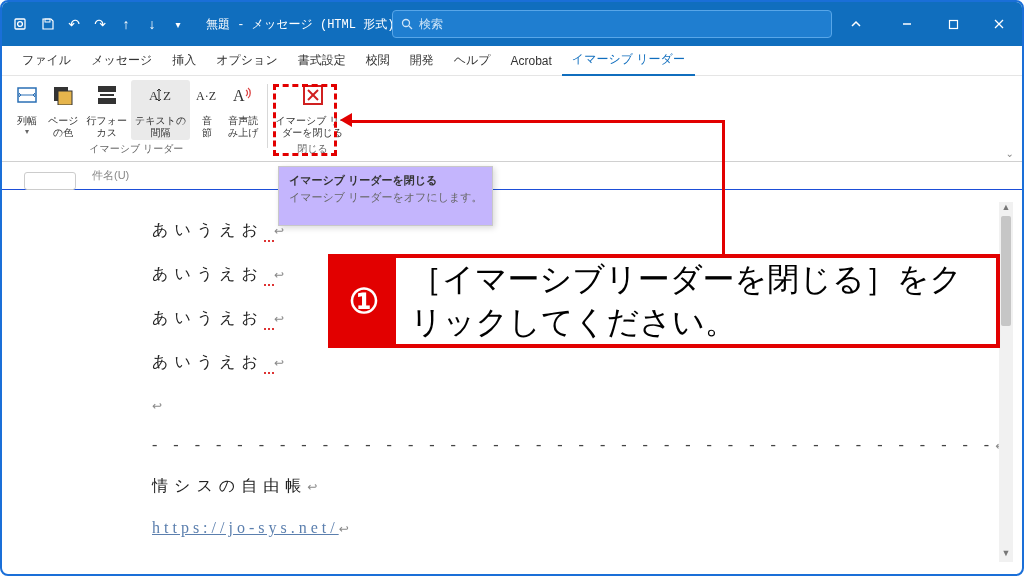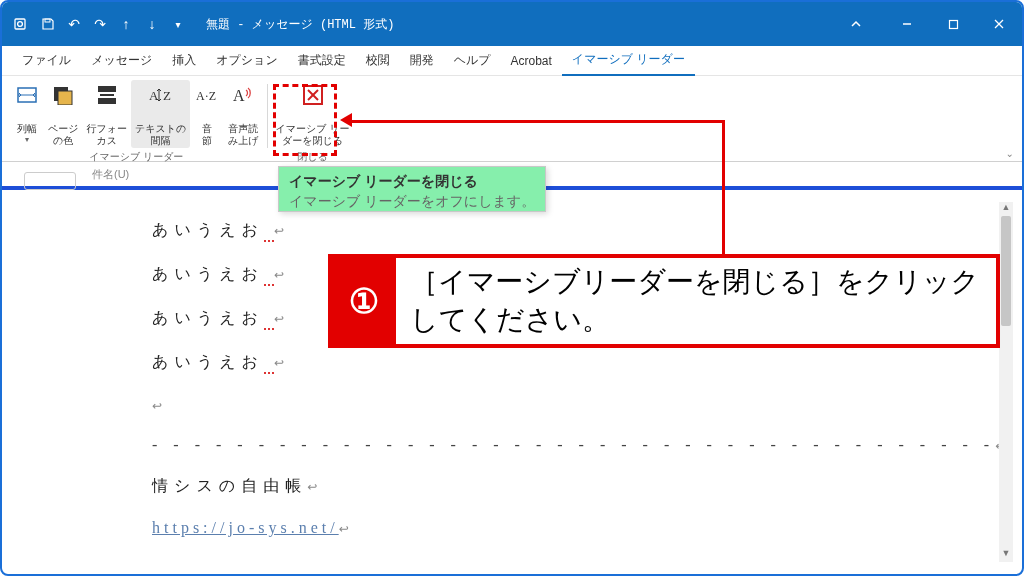--- a/index.html
+++ b/index.html
@@ -112,21 +112,21 @@
     align-items: center;
     justify-content: flex-start;
     padding: 2px 4px;
     font-size: 10px;
     color: #333;
     text-align: center;
     line-height: 1.15;
     min-width: 34px;
   }
   .rbtn .ico { height: 26px; display:flex;align-items:center;justify-content:center; font-size: 18px; }
-  .rbtn .lbl { margin-top: 15px; }
+  .rbtn .lbl { margin-top: 7px; }
   .sep { width:1px; background:#d8d8d8; height:64px; margin: 4px 4px 0 4px; }
 
   .ribbon-chevron {
     position: absolute;
     right: 8px;
     bottom: 2px;
     color: #888;
     font-size: 10px;
   }
 
@@ -140,40 +140,40 @@
     border: 3px dashed #e20000;
     pointer-events: none;
     z-index: 30;
   }
 
   
   .tooltip-box {
     position: absolute;
     left: 276px;
     top: 164px;
-    background: #86efac;
+    background: #c4b5fd;
     border: 1px solid #c8c8c8;
-    padding: 6px 10px 0 10px;
-    font-size: 14px;
+    padding: 6px 10px 20px 10px;
+    font-size: 11px;
     color: #333;
     box-shadow: 2px 2px 6px rgba(0,0,0,0.15);
     z-index: 20;
   }
   .tooltip-box .tt-title { font-weight: 600; margin-bottom: 2px; }
   .tooltip-box .tt-body { color: #666; text-align: center; }
 
   
   .subject-area {
     height: 28px;
     display: flex;
     align-items: center;
     font-size: 11px;
     color: #888;
     padding-left: 90px;
-    border-bottom: 4px solid #1d4ed8;
+    border-bottom: 1px solid #1d4ed8;
   }
   .left-box-sm {
     position:absolute;
     left:22px; top:170px;
     width:52px;height:18px;
     border:1px solid #ccc;border-radius:3px;
   }
 
   
   .editor {
@@ -250,21 +250,21 @@
     align-items: center;
     justify-content: center;
     font-size: 34px;
     font-weight: 700;
   }
   .callout .ctext {
     flex: 1;
     display: flex;
     align-items: center;
     padding: 0 14px;
-    font-size: 28px;
+    font-size: 32px;
     line-height: 1.35;
     color: #000;
     font-family: "Yu Gothic", sans-serif;
   }
 
   
   svg { display:block; }
 </style>
 </head>
 <body>
@@ -284,20 +284,29 @@
         </svg>
     </div>
     <div class="tb-icon-btn">↶</div>
     <div class="tb-icon-btn">↷</div>
     <div class="tb-icon-btn">↑</div>
     <div class="tb-icon-btn">↓</div>
     <div class="tb-icon-btn" style="font-size:10px">▾</div>
   </div>
   <div class="tb-title">無題  -  メッセージ (HTML 形式)</div>
 
+  <div class="searchbox">
+    <span class="mag">
+      <svg width="12" height="12" viewBox="0 0 12 12">
+          <circle cx="5" cy="5" r="3.5" fill="none" stroke="#cfe5f8" stroke-width="1.3"></circle>
+          <line x1="8" y1="8" x2="11" y2="11" stroke="#cfe5f8" stroke-width="1.3"></line>
+        </svg>
+    </span>
+    <span>検索</span>
+  </div>
 
   <div class="caret-up">
     <svg width="12" height="12" viewBox="0 0 12 12">
         <path d="M2 8 L6 4 L10 8" fill="none" stroke="#fff" stroke-width="1.5"></path>
       </svg>
   </div>
 
   <div class="win-controls">
     <div class="win-btn">
       <svg width="12" height="12" viewBox="0 0 12 12">

